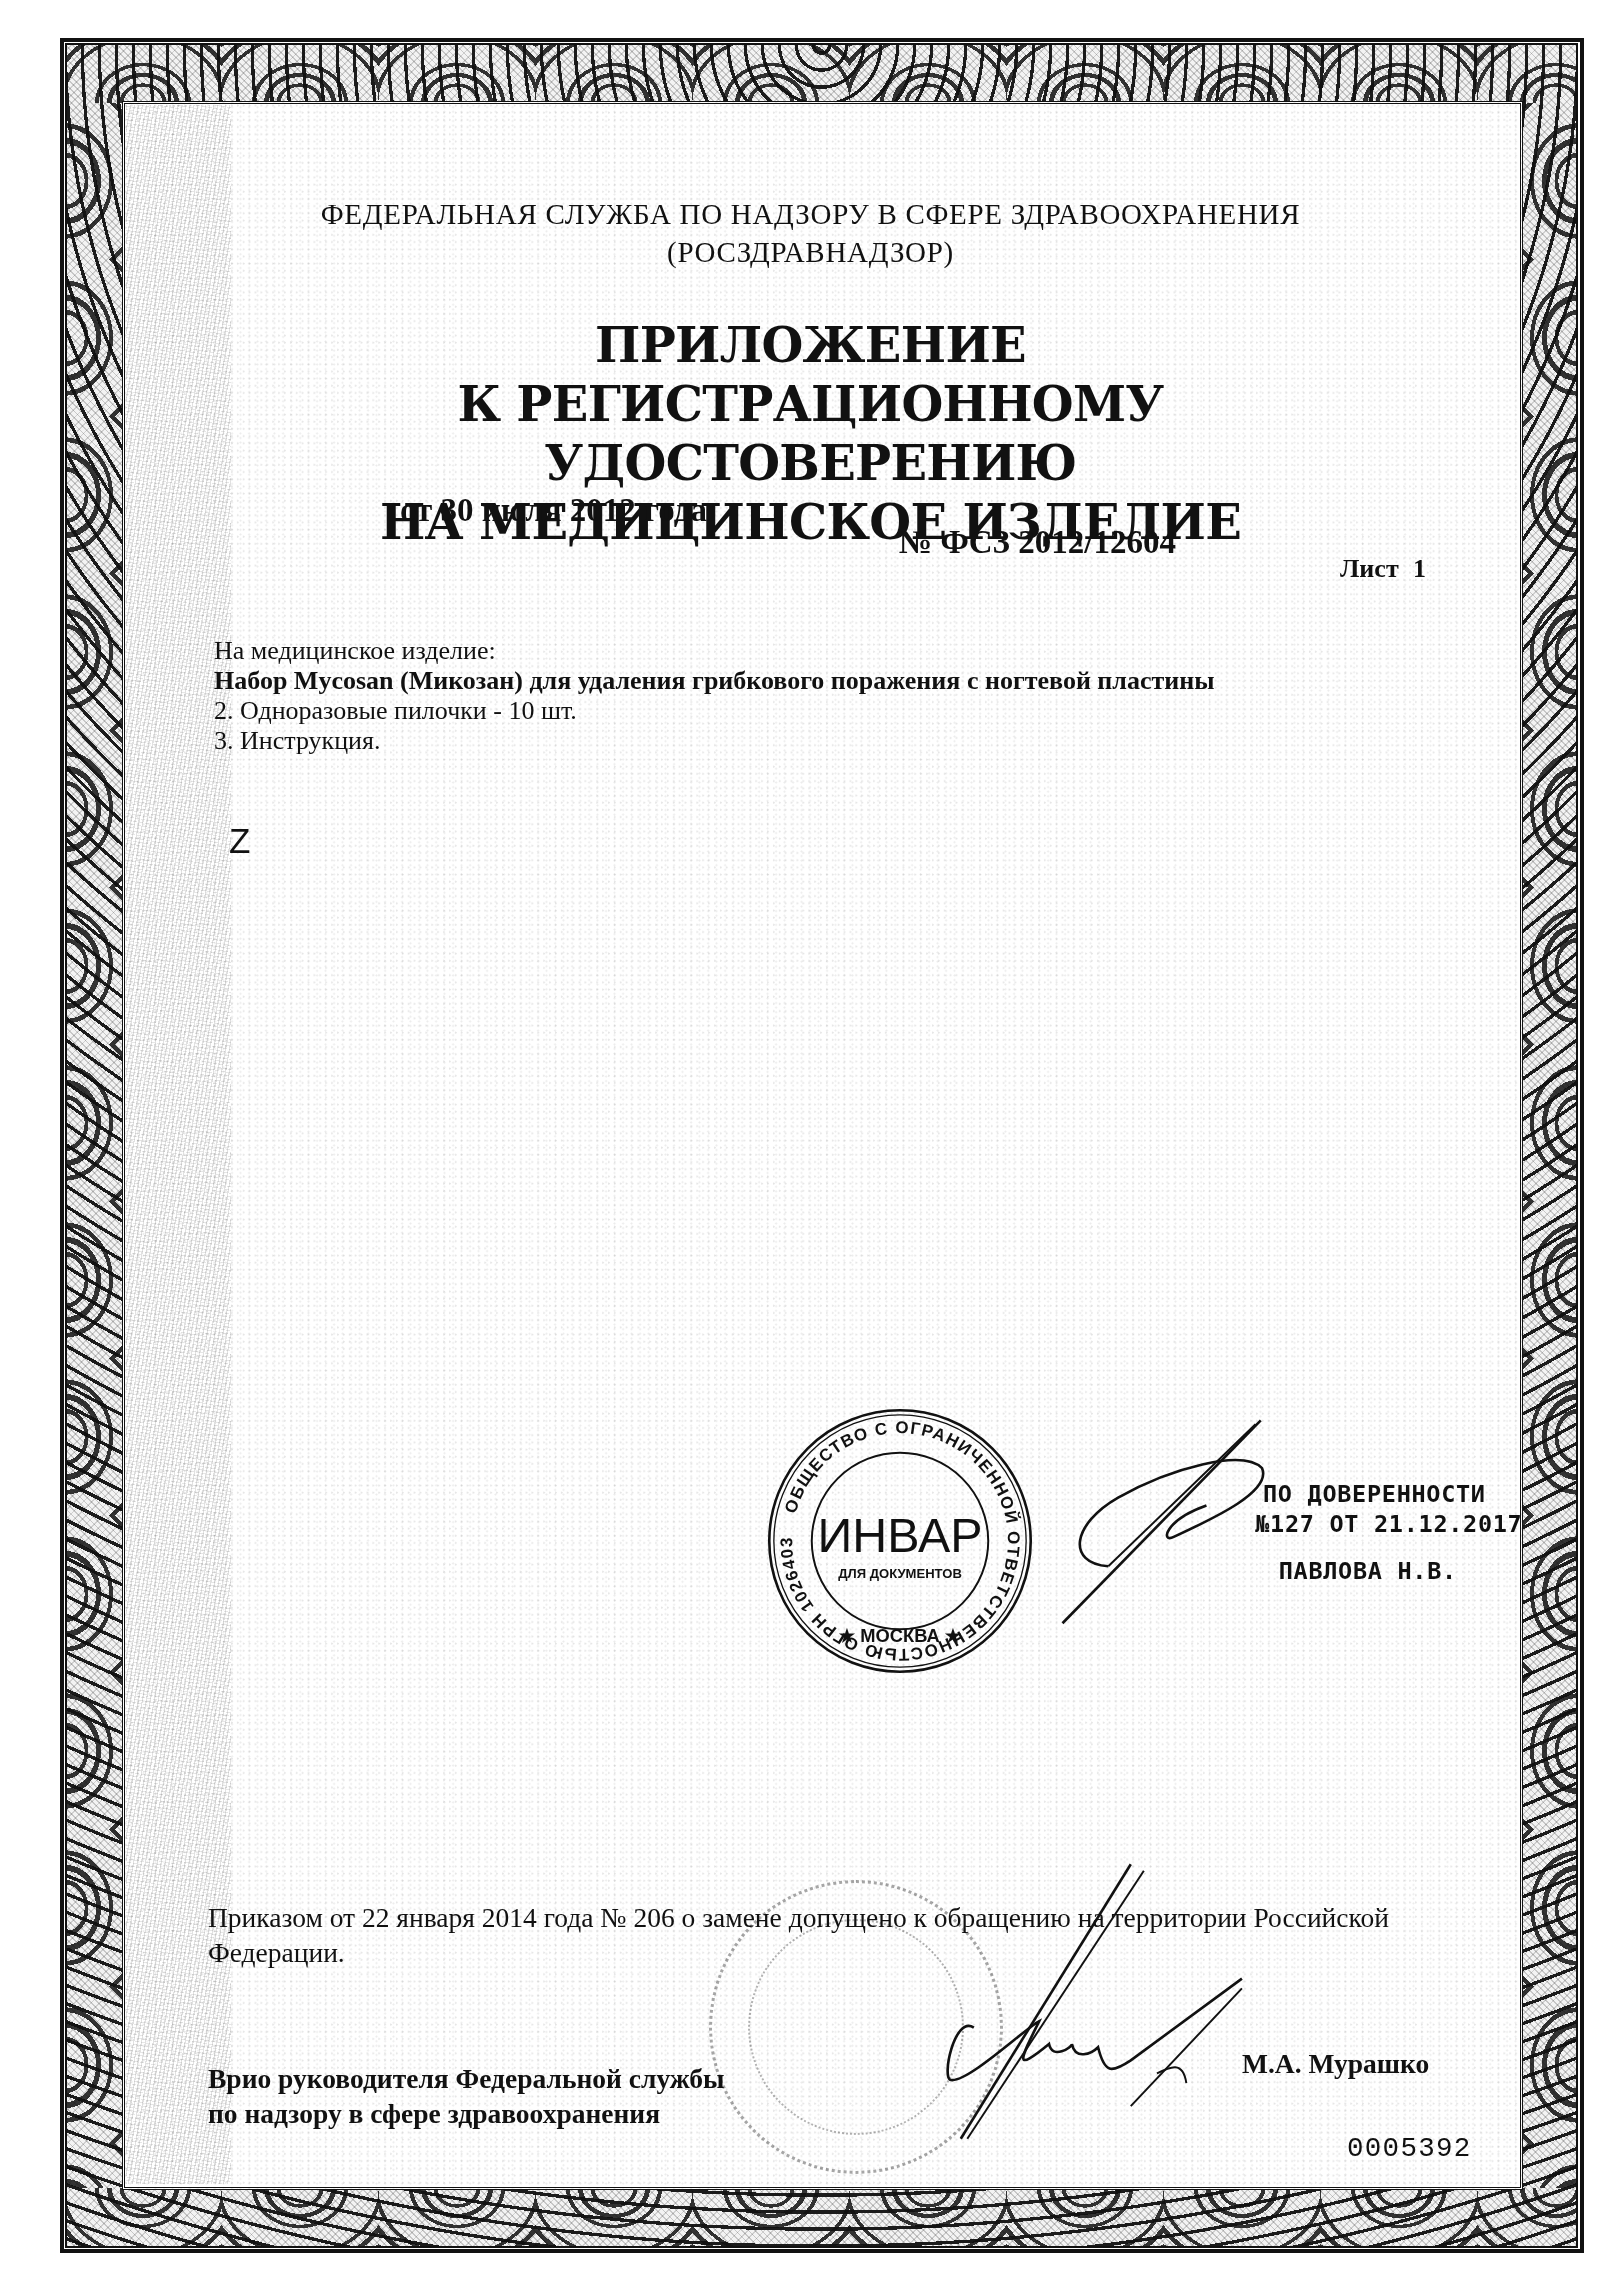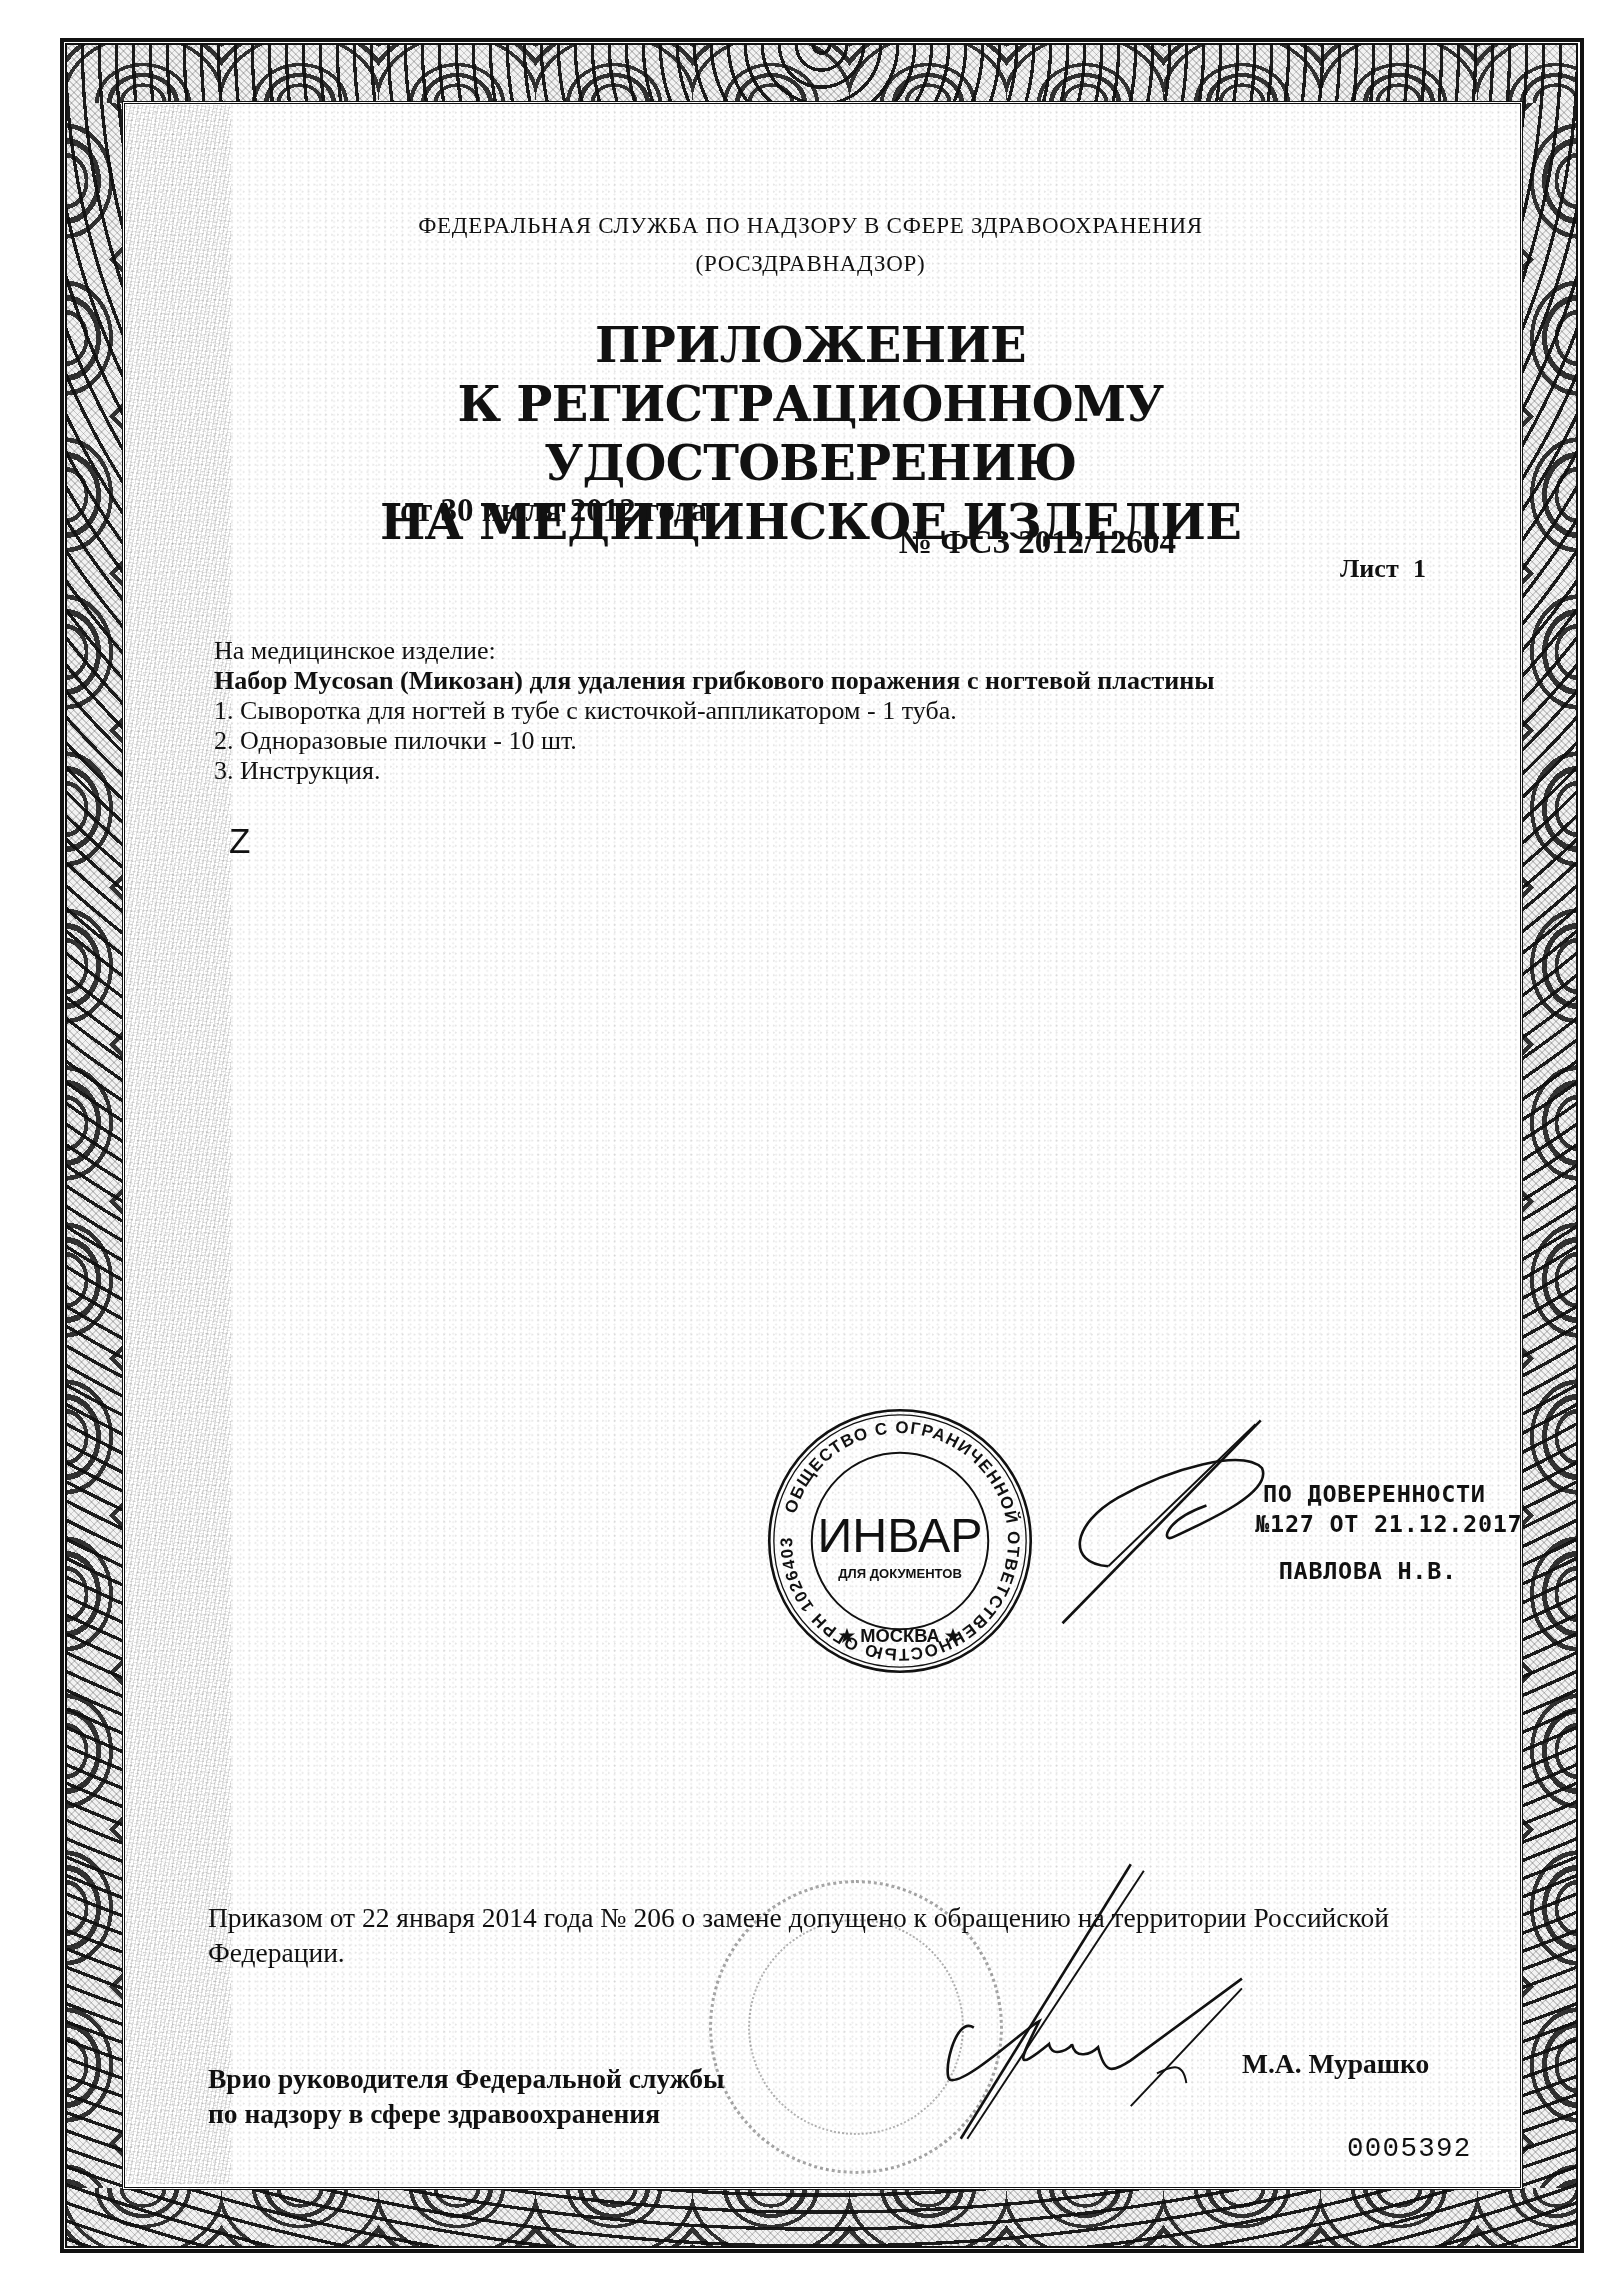--- a/index.html
+++ b/index.html
@@ -47,21 +47,21 @@
   .speckle-left {
     position: absolute; left: 126px; top: 105px; width: 105px; height: 2079px;
     background:
       repeating-linear-gradient(100deg, rgba(0,0,0,0.22) 0 1.3px, transparent 1.3px 3.9px),
       repeating-linear-gradient(10deg, rgba(0,0,0,0.18) 0 0.7px, transparent 0.7px 3.3px);
     opacity: .55;
   }
 
   
   .agency { position: absolute; left: 248px; top: 195px; width: 1125px; text-align: center;
-    font-family: "Liberation Serif", serif; font-size: 23px; letter-spacing: 0.7px; line-height: 38px; margin-top: 12px; }
+    font-family: "Liberation Serif", serif; font-size: 29px; letter-spacing: 0.7px; line-height: 38px; }
   .title { position: absolute; left: 196px; top: 316px; width: 1229px; text-align: center;
     font-family: "DejaVu Serif", serif; font-weight: bold; font-size: 48px; line-height: 59px; letter-spacing: -0.7px; }
   .cert-line { position: absolute; top: 492px; font-family: "Liberation Serif", serif; font-weight: bold; font-size: 33px; }
   .cert-date { left: 400px; }
   .cert-num { left: 899px; margin-top: 32px; }
   .sheet { position: absolute; left: 1340px; top: 554px; font-family: "Liberation Serif", serif; font-weight: bold; font-size: 26px; }
   .sheet span + span { margin-left: 14.4px; }
 
   .body-text { position: absolute; left: 214px; top: 636px; width: 1295px; font-family: "Liberation Serif", serif; font-size: 26px; line-height: 30px; }
   .body-text .bold { font-weight: bold; }
@@ -111,21 +111,20 @@
 <div class="cert-line cert-date">от 30 июля 2012 года</div>
 <div class="cert-line cert-num">№  ФСЗ 2012/12604</div>
 
 <div class="sheet">
   <span>Лист</span><span>1</span>
 </div>
 
 <div class="body-text">
   <div>На медицинское изделие:</div>
   <div class="bold">Набор Mycosan (Микозан) для удаления грибкового поражения с ногтевой пластины</div>
-  <div>1. Сыворотка для ногтей в тубе с кисточкой-аппликатором - 1 туба.</div>
   <div>2. Одноразовые пилочки - 10 шт.</div>
   <div>3. Инструкция.</div>
 </div>
 <div class="z-mark">Z</div>
 
 <svg class="stamp" viewBox="0 0 410 410">
   <defs>
     <path id="arcTop" d="M 205 205 m -165 0 a 165 165 0 1 1 330 0 a 165 165 0 1 1 -330 0"></path>
     <path id="arcBottom" d="M 60 240 A 150 150 0 0 0 350 240"></path>
   </defs>

